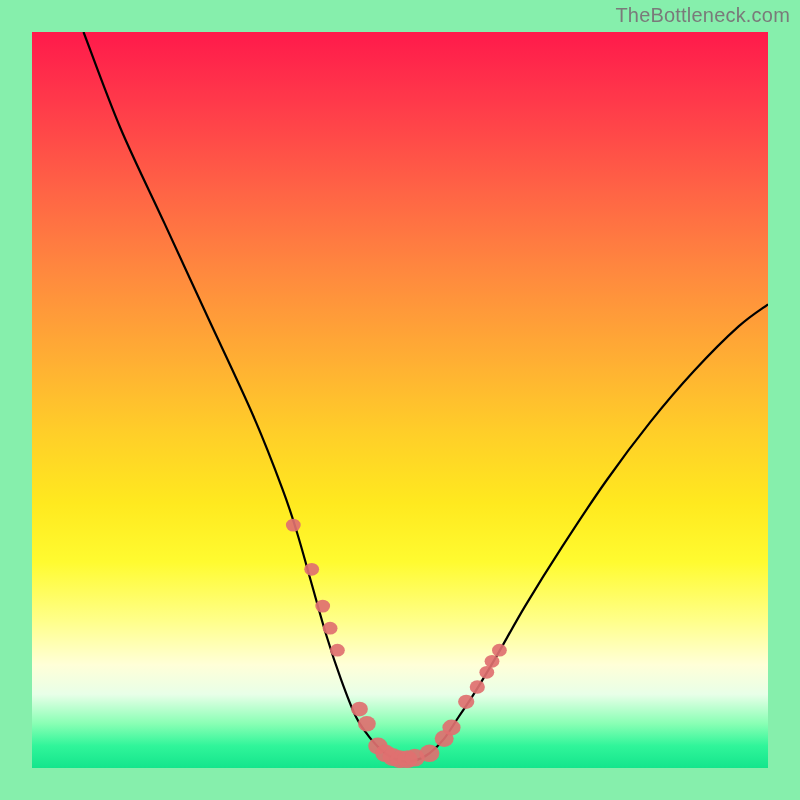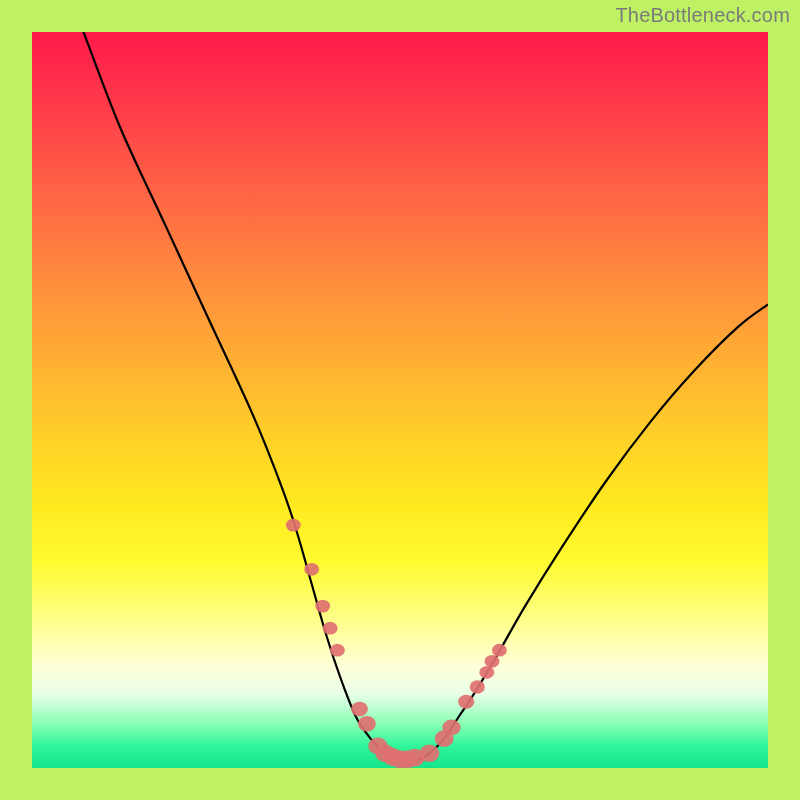--- a/index.html
+++ b/index.html
@@ -10,21 +10,21 @@
     background: #000;
     overflow: hidden;
     font-family: Arial, Helvetica, sans-serif;
   }
   .frame {
     position: absolute;
     left: 0;
     top: 0;
     width: 800px;
     height: 800px;
-    background: #bef264;
+    background: #86efac;
   }
   .plot {
     position: absolute;
     left: 32px;
     top: 32px;
     width: 736px;
     height: 736px;
     background: linear-gradient(
       to bottom,
       #ff1a4b 0%,

